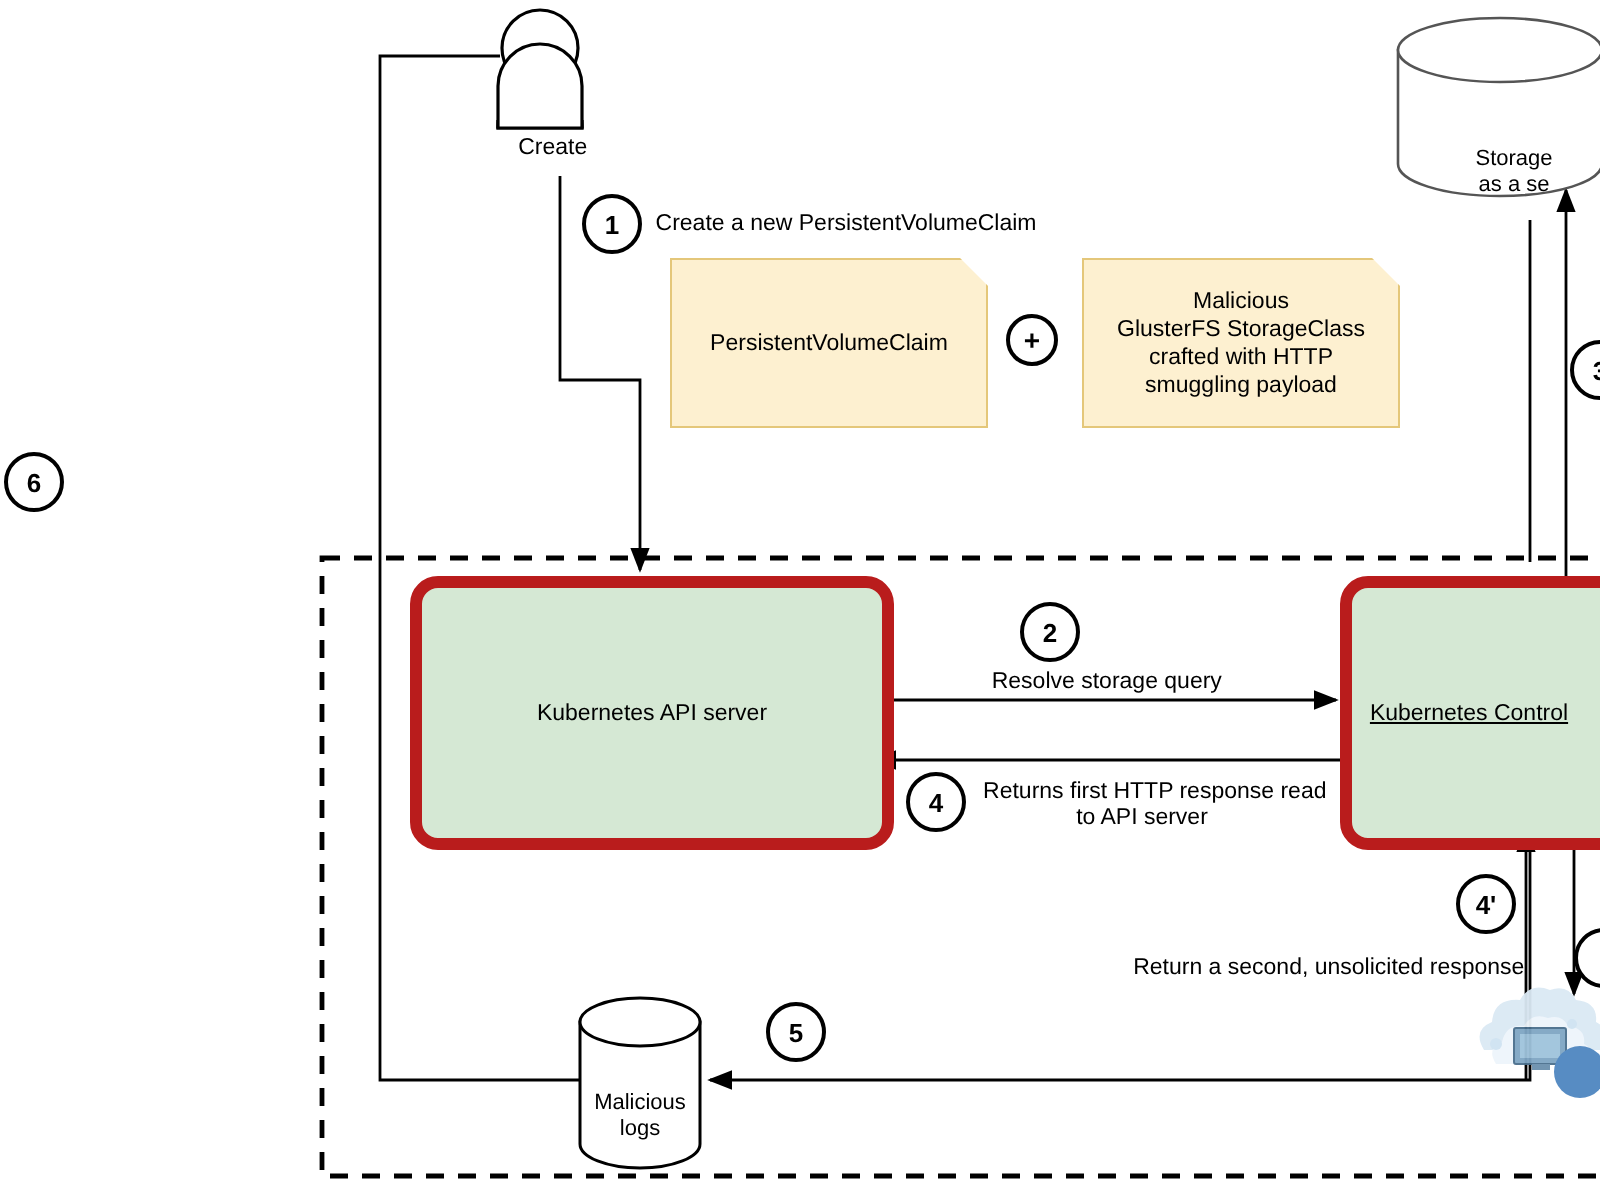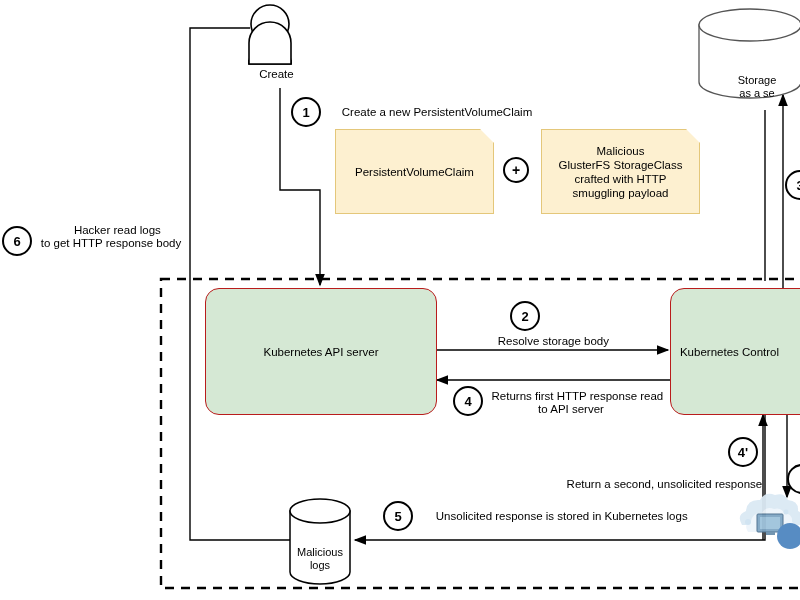--- a/index.html
+++ b/index.html
@@ -30,21 +30,21 @@
     color: #000000;
     line-height: 13.5px;
     white-space: pre;
     text-align: center;
   }
   .lbl.mid { transform: translate(-50%, -50%); }
   .lbl.left { transform: translate(0, -50%); text-align: left; }
   .box-green {
     position: absolute;
     background: #d5e8d4;
-    border: 1px solid #b91c1c;
+    border: 6px solid #b91c1c;
     border-radius: 14px;
     display: flex;
     align-items: center;
     justify-content: center;
     font-size: 11.5px;
     color: #000;
   }
   .note {
     position: absolute;
     background: #fdf0d0;
@@ -160,21 +160,21 @@
       <circle cx="748" cy="522" r="3" fill="#cfe3f2"></circle>
       <circle cx="786" cy="512" r="2.5" fill="#cfe3f2"></circle>
     </g>
   </svg>
 
   <div class="box-green" style="left:205px; top:288px; width:230px; height:125px;">
     <span>Kubernetes API server</span>
   </div>
 
   <div class="box-green" style="left:670px; top:288px; width:190px; height:125px;">
-    <span style="margin-right:73px;">Kubernetes Control</span>
+    <span style="margin-right:73px;text-decoration:underline;">Kubernetes Control</span>
   </div>
 
   <div class="note" style="left:541px; top:129px; width:157px; height:83px;">
     <span>Malicious
 GlusterFS StorageClass
 crafted with HTTP
 smuggling payload</span>
   </div>
 
   <div class="note" style="left:335px; top:129px; width:157px; height:83px;">
@@ -194,29 +194,29 @@
 logs</span>
   </div>
 
   <div class="lbl mid" style="left:270px; top:74px;">
     <span>Create</span>
   </div>
 
   <div class="step" style="left:306px; top:112px;">
     <span>1</span>
   </div>
-  <div class="lbl left" style="left:329px; top:112px;">
+  <div class="lbl left" style="left:315px; top:112px;">
     <span>Create a new PersistentVolumeClaim</span>
   </div>
 
   <div class="step" style="left:525px; top:316px;">
     <span>2</span>
   </div>
   <div class="lbl mid" style="left:547px; top:341px;">
-    <span>Resolve storage body</span>
+    <span>Resolve storage query</span>
   </div>
 
   <div class="step" style="left:800px; top:185px;">
     <span>3</span>
   </div>
 
   <div class="step" style="left:468px; top:401px;">
     <span>4</span>
   </div>
   <div class="lbl mid" style="left:571px; top:403px;">
@@ -227,31 +227,24 @@
   <div class="step" style="left:743px; top:452px;">
     <span>4'</span>
   </div>
   <div class="lbl mid" style="left:658px; top:484px;">
     <span>Return a second, unsolicited response</span>
   </div>
 
   <div class="step" style="left:398px; top:516px;">
     <span>5</span>
   </div>
-  <div class="lbl left" style="left:423px; top:516px;">
-    <span>Unsolicited response is stored in Kubernetes logs</span>
-  </div>
 
   <div class="step" style="left:17px; top:241px;">
     <span>6</span>
   </div>
-  <div class="lbl mid" style="left:111px; top:237px;">
-    <span>Hacker read logs
-to get HTTP response body</span>
-  </div>
 
   <div class="lbl left" style="left:789px; top:452px;">
     
   </div>
   <div class="step" style="left:802px; top:479px;">
     <span></span>
   </div>
 
 </div>
 

